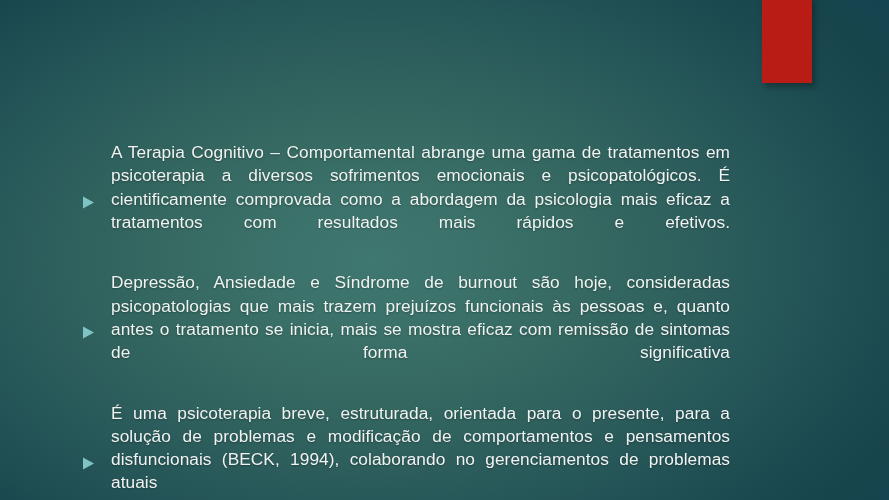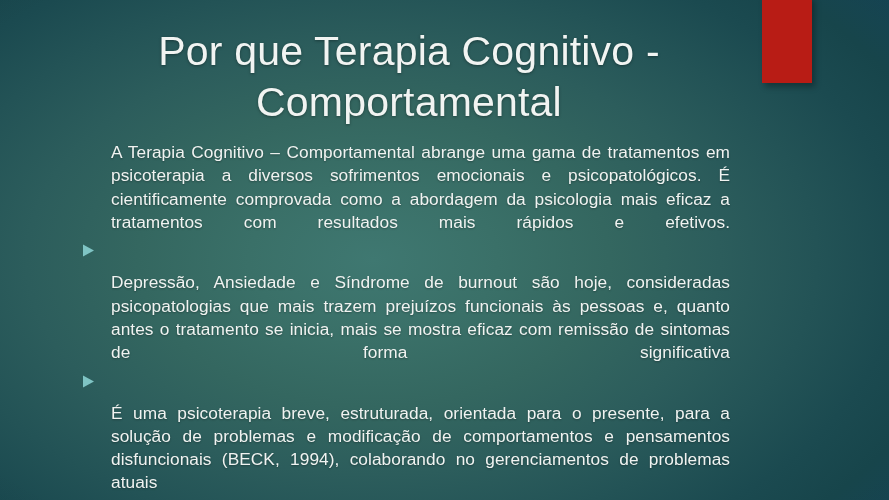--- a/index.html
+++ b/index.html
@@ -68,21 +68,21 @@
   
   .body-area {
     position: absolute;
     left: 82px;
     top: 141px;
     width: 648px;
     z-index: 2;
   }
   .bullet-row {
     display: flex;
-    align-items: flex-end;
+    align-items: center;
     margin-bottom: 14px;
   }
   .bullet-marker {
     flex: 0 0 auto;
     width: 29px;
     padding-top: 7px;
     line-height: 0;
   }
   .bullet-marker svg { display: block; }
   .bullet-text {
@@ -103,21 +103,20 @@
     width: 100%;
   }
 </style>
 </head>
 <body>
 
 <div id="slide">
 
   <div class="accent-block"></div>
 
-  <div class="title">Por que Terapia Cognitivo - Comportamental</div>
 
   <div class="body-area">
 
     <div class="bullet-row">
       <span class="bullet-marker">
         <svg width="13" height="13" viewBox="0 0 13 13" aria-hidden="true">
           <polygon points="1,0.5 12,6.5 1,12.5" fill="#7fc4c4"></polygon>
         </svg>
       </span>
       <span class="bullet-text">A Terapia Cognitivo – Comportamental abrange uma gama de tratamentos em psicoterapia a diversos sofrimentos emocionais e psicopatológicos. É cientificamente comprovada como a abordagem da psicologia mais eficaz a tratamentos com resultados mais rápidos e efetivos.</span>

